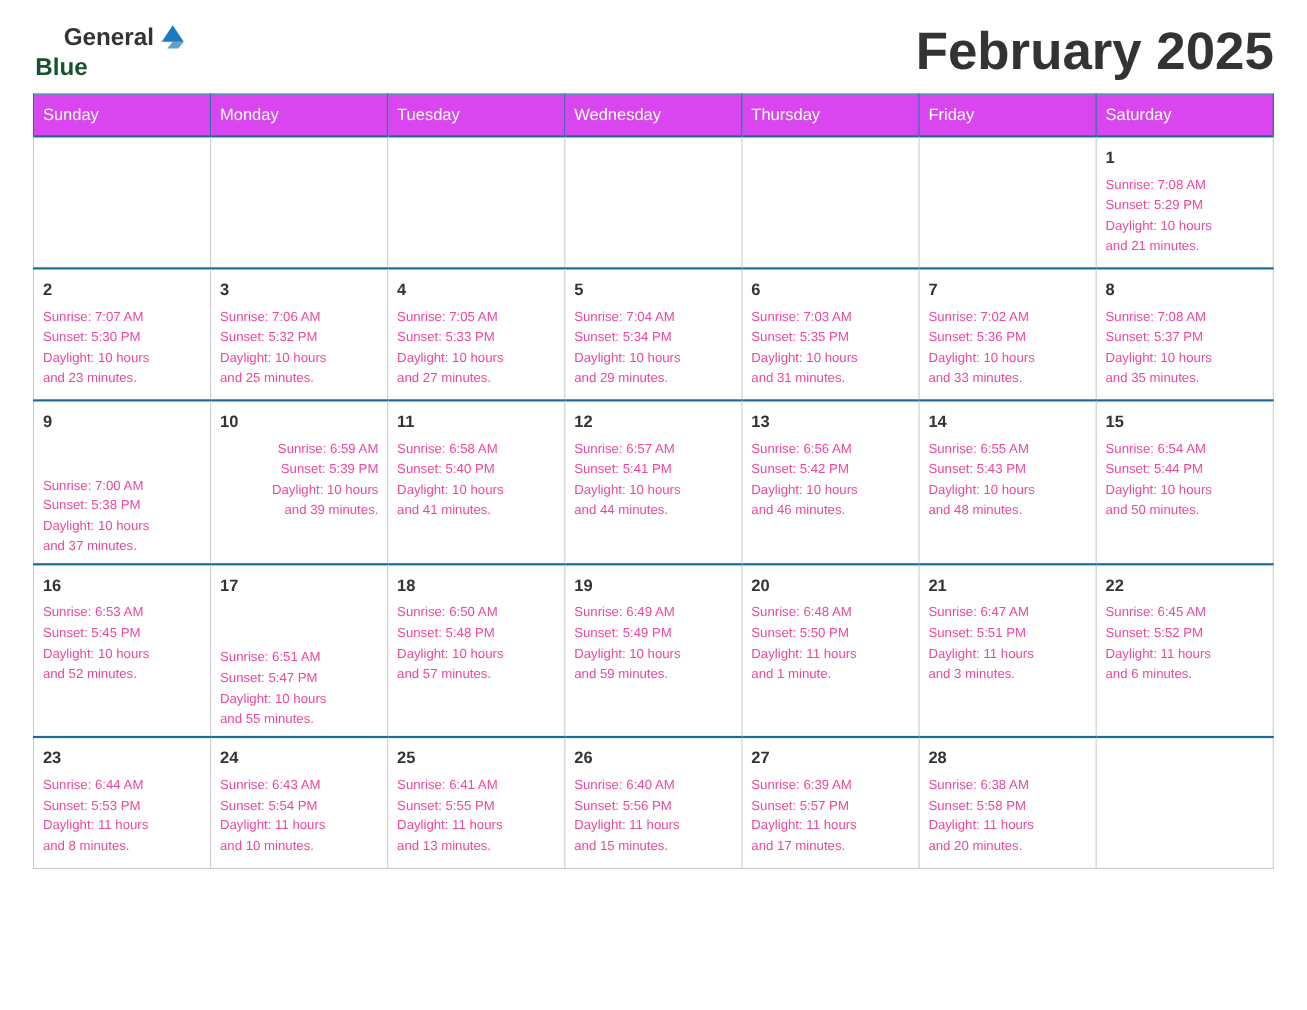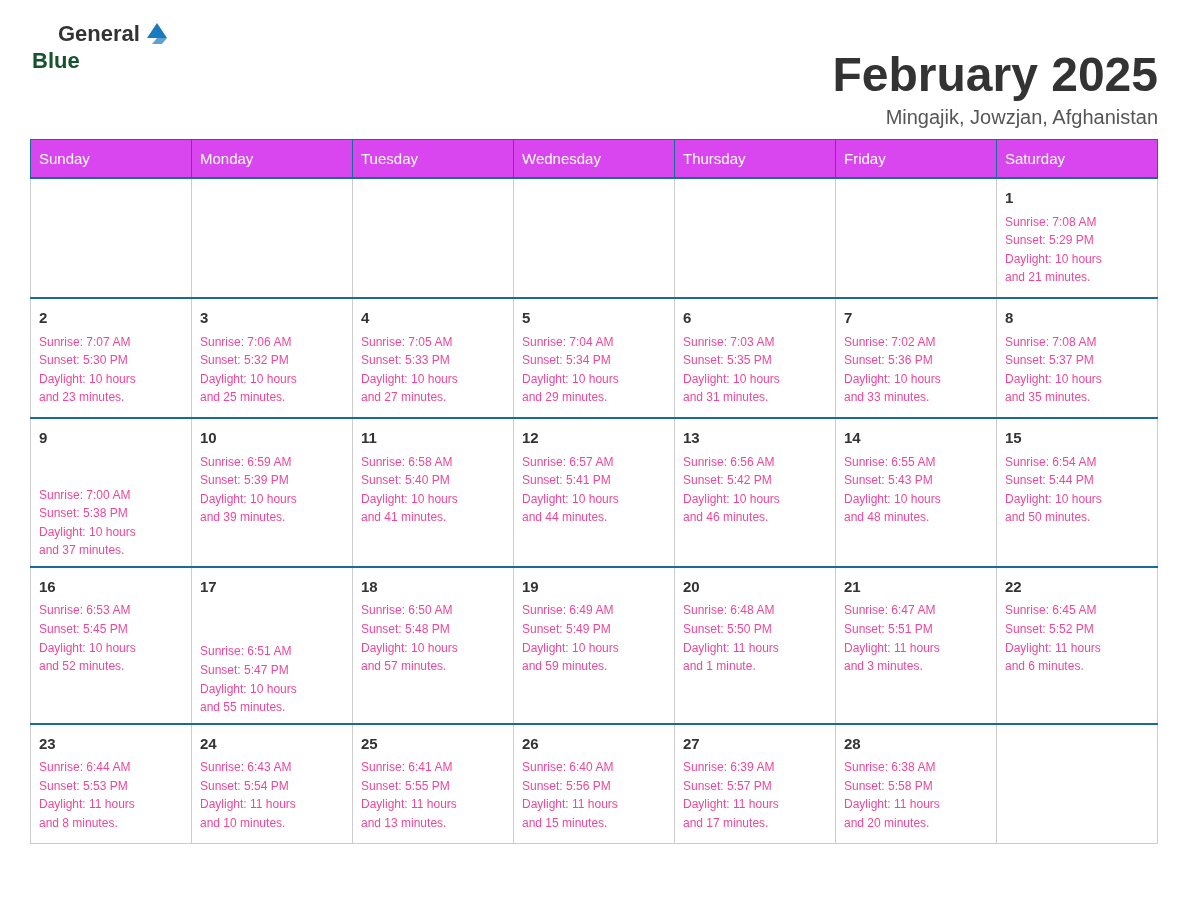--- a/index.html
+++ b/index.html
@@ -33,21 +33,20 @@
       font-weight: bold;
       margin-left: 2px;
     }
     .title-block {
       text-align: right;
     }
     .calendar-title {
       font-size: 48px;
       font-weight: bold;
       color: #333;
-      margin-top: 27px;
     }
     .calendar-subtitle {
       font-size: 20px;
       color: #555;
       margin-top: 4px;
     }
     .calendar {
       width: 100%;
       border-collapse: collapse;
       margin-top: 10px;
@@ -102,21 +101,20 @@
       <span style="font-size:22px;font-weight:bold;color:#333;">General</span>
       <svg width="30" height="30" viewBox="0 0 30 30" style="margin-left:2px;margin-top:-2px;">
         <polygon points="5,20 15,5 25,20" fill="#1a7abf"></polygon>
         <polygon points="10,26 20,26 25,20 15,20" fill="#1a7abf" opacity="0.7"></polygon>
       </svg>
     </div>
     <div class="logo-line2">Blue</div>
   </div>
   <div class="title-block">
     <div class="calendar-title">February 2025</div>
-    <div class="calendar-subtitle">Mingajik, Jowzjan, Afghanistan</div>
   </div>
 </div>
 
 <table class="calendar">
   <thead>
     <tr>
       <th>Sunday</th>
       <th>Monday</th>
       <th>Tuesday</th>
       <th>Wednesday</th>
@@ -195,21 +193,21 @@
       <tr>
         <td>
           <span class="day-number">9</span>
           <div class="day-info" style="white-space: pre-line; margin-top: 36px;">Sunrise: 7:00 AM
 Sunset: 5:38 PM
 Daylight: 10 hours
 and 37 minutes.</div>
         </td>
         <td>
           <span class="day-number">10</span>
-          <div class="day-info" style="white-space: pre-line;">Sunrise: 6:59 AM
+          <div class="day-info" style="white-space: pre-line; text-align: right;">Sunrise: 6:59 AM
 Sunset: 5:39 PM
 Daylight: 10 hours
 and 39 minutes.</div>
         </td>
         <td>
           <span class="day-number">11</span>
           <div class="day-info" style="white-space: pre-line;">Sunrise: 6:58 AM
 Sunset: 5:40 PM
 Daylight: 10 hours
 and 41 minutes.</div>

